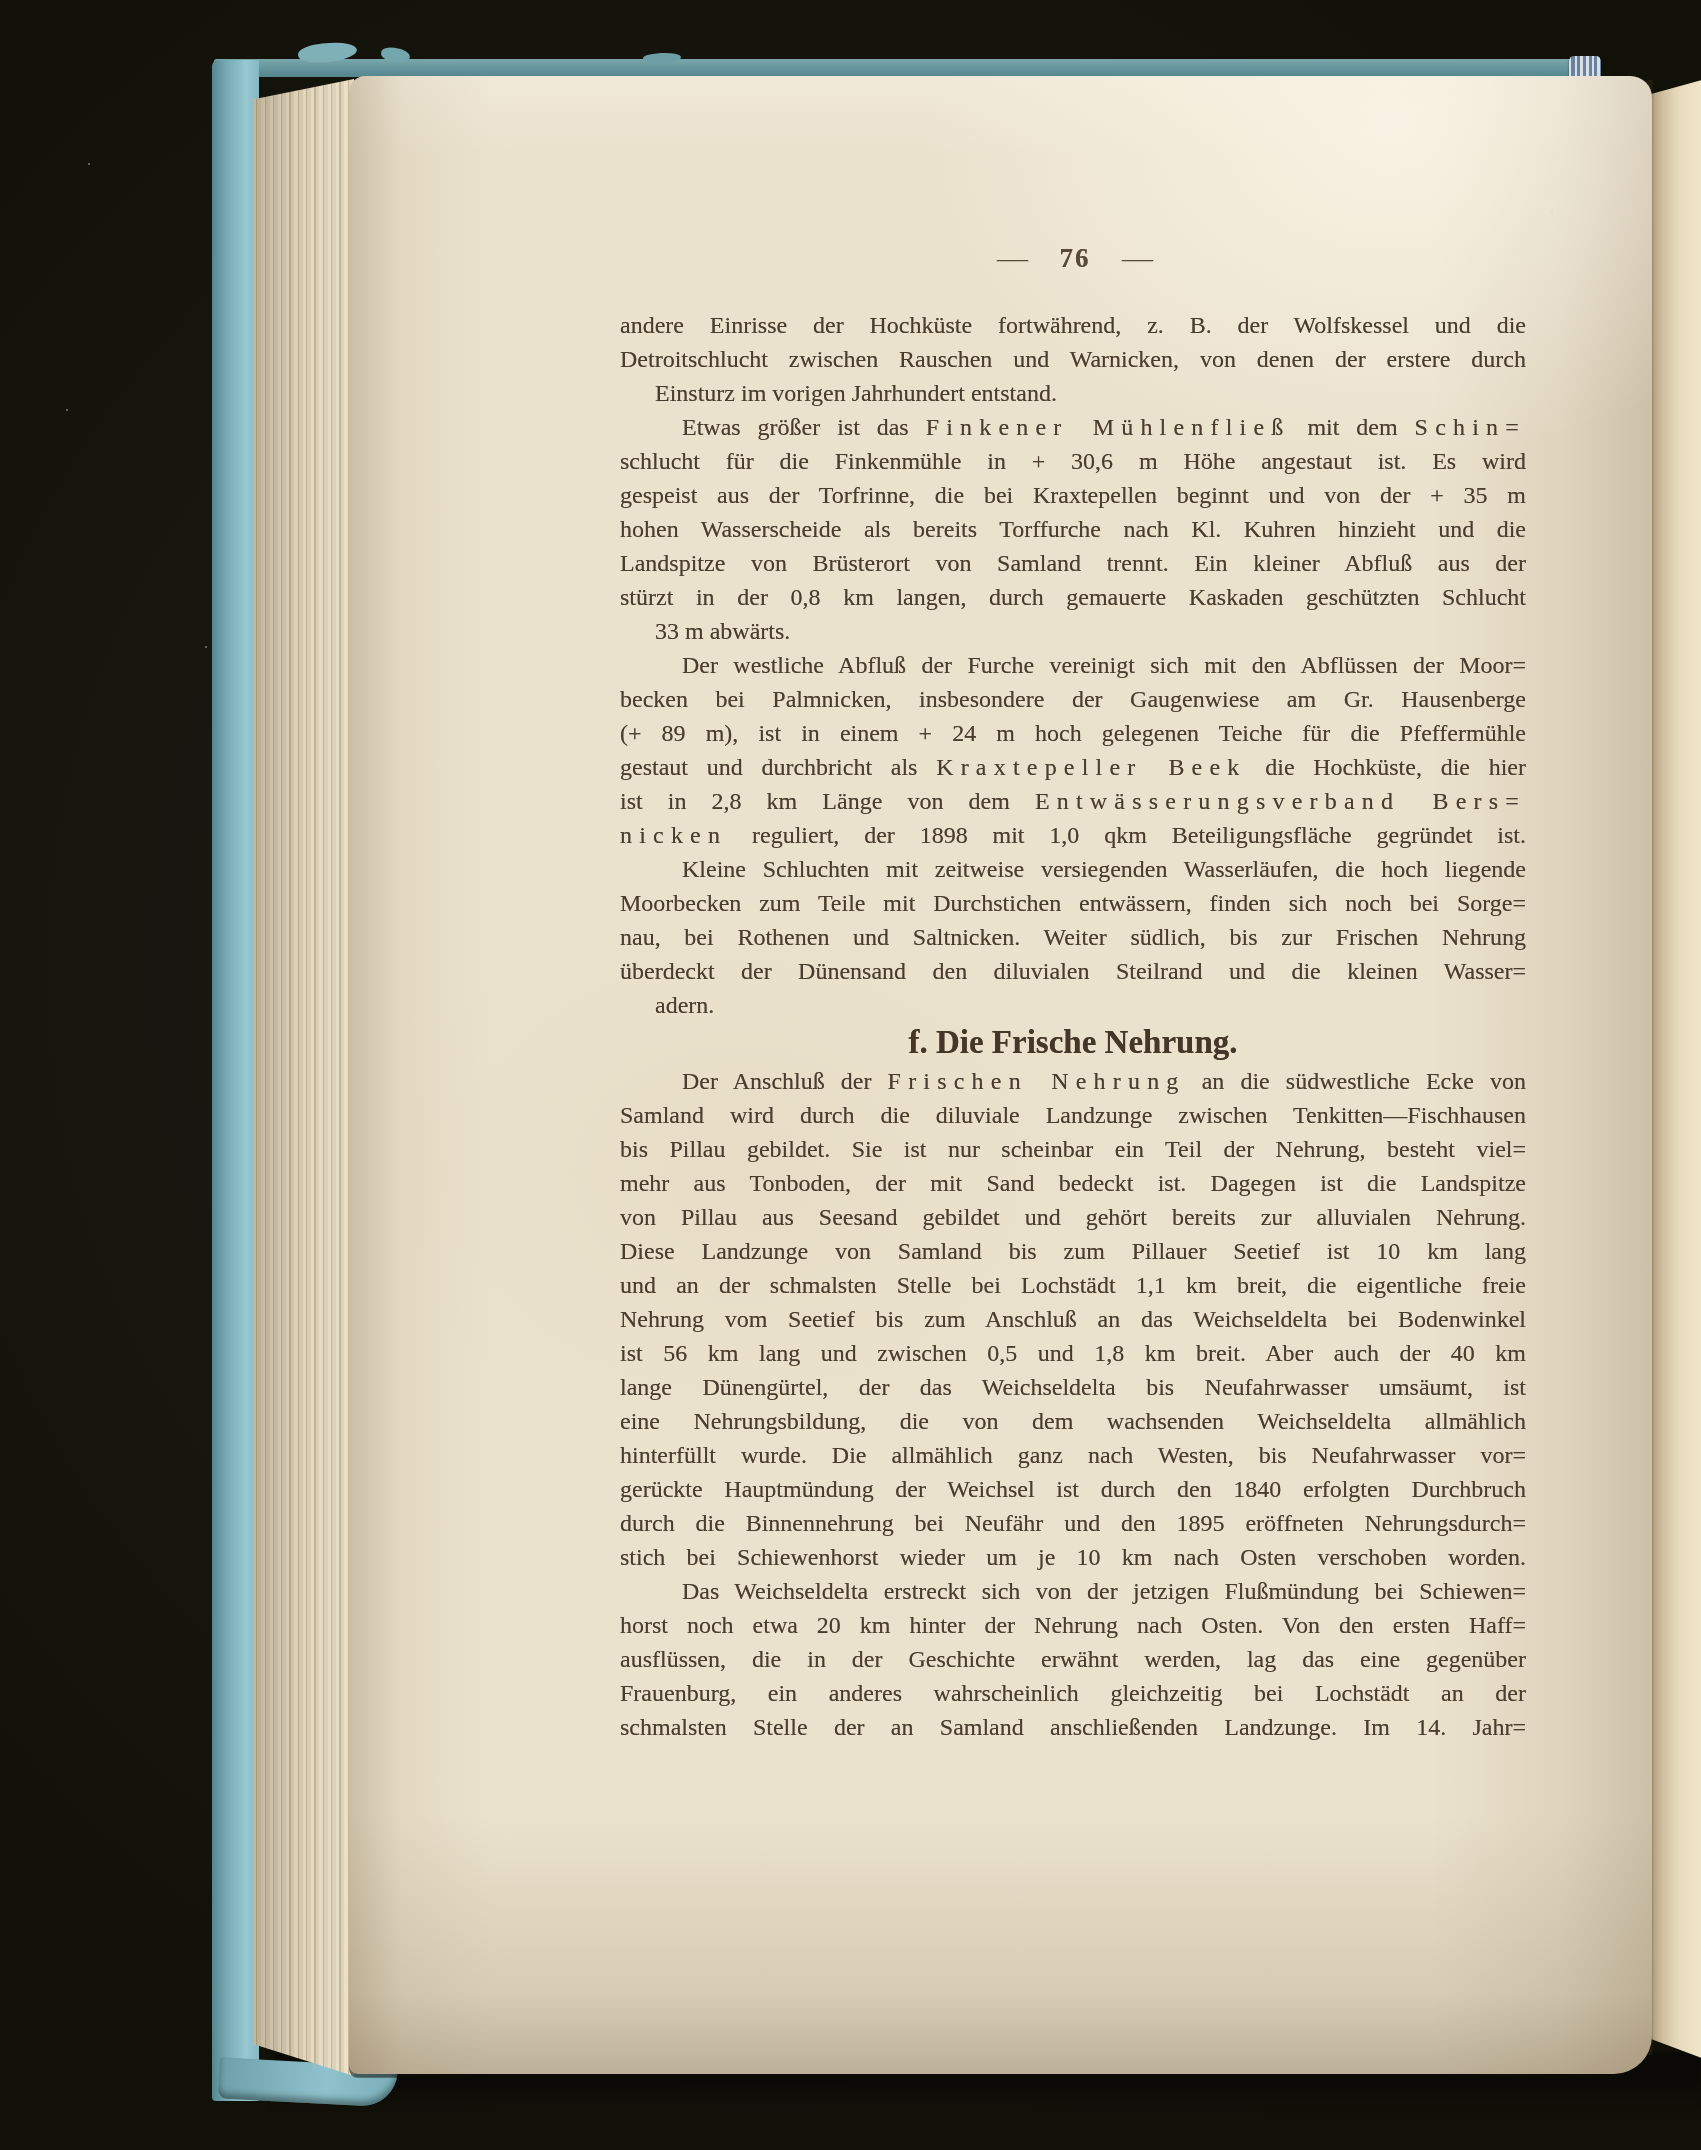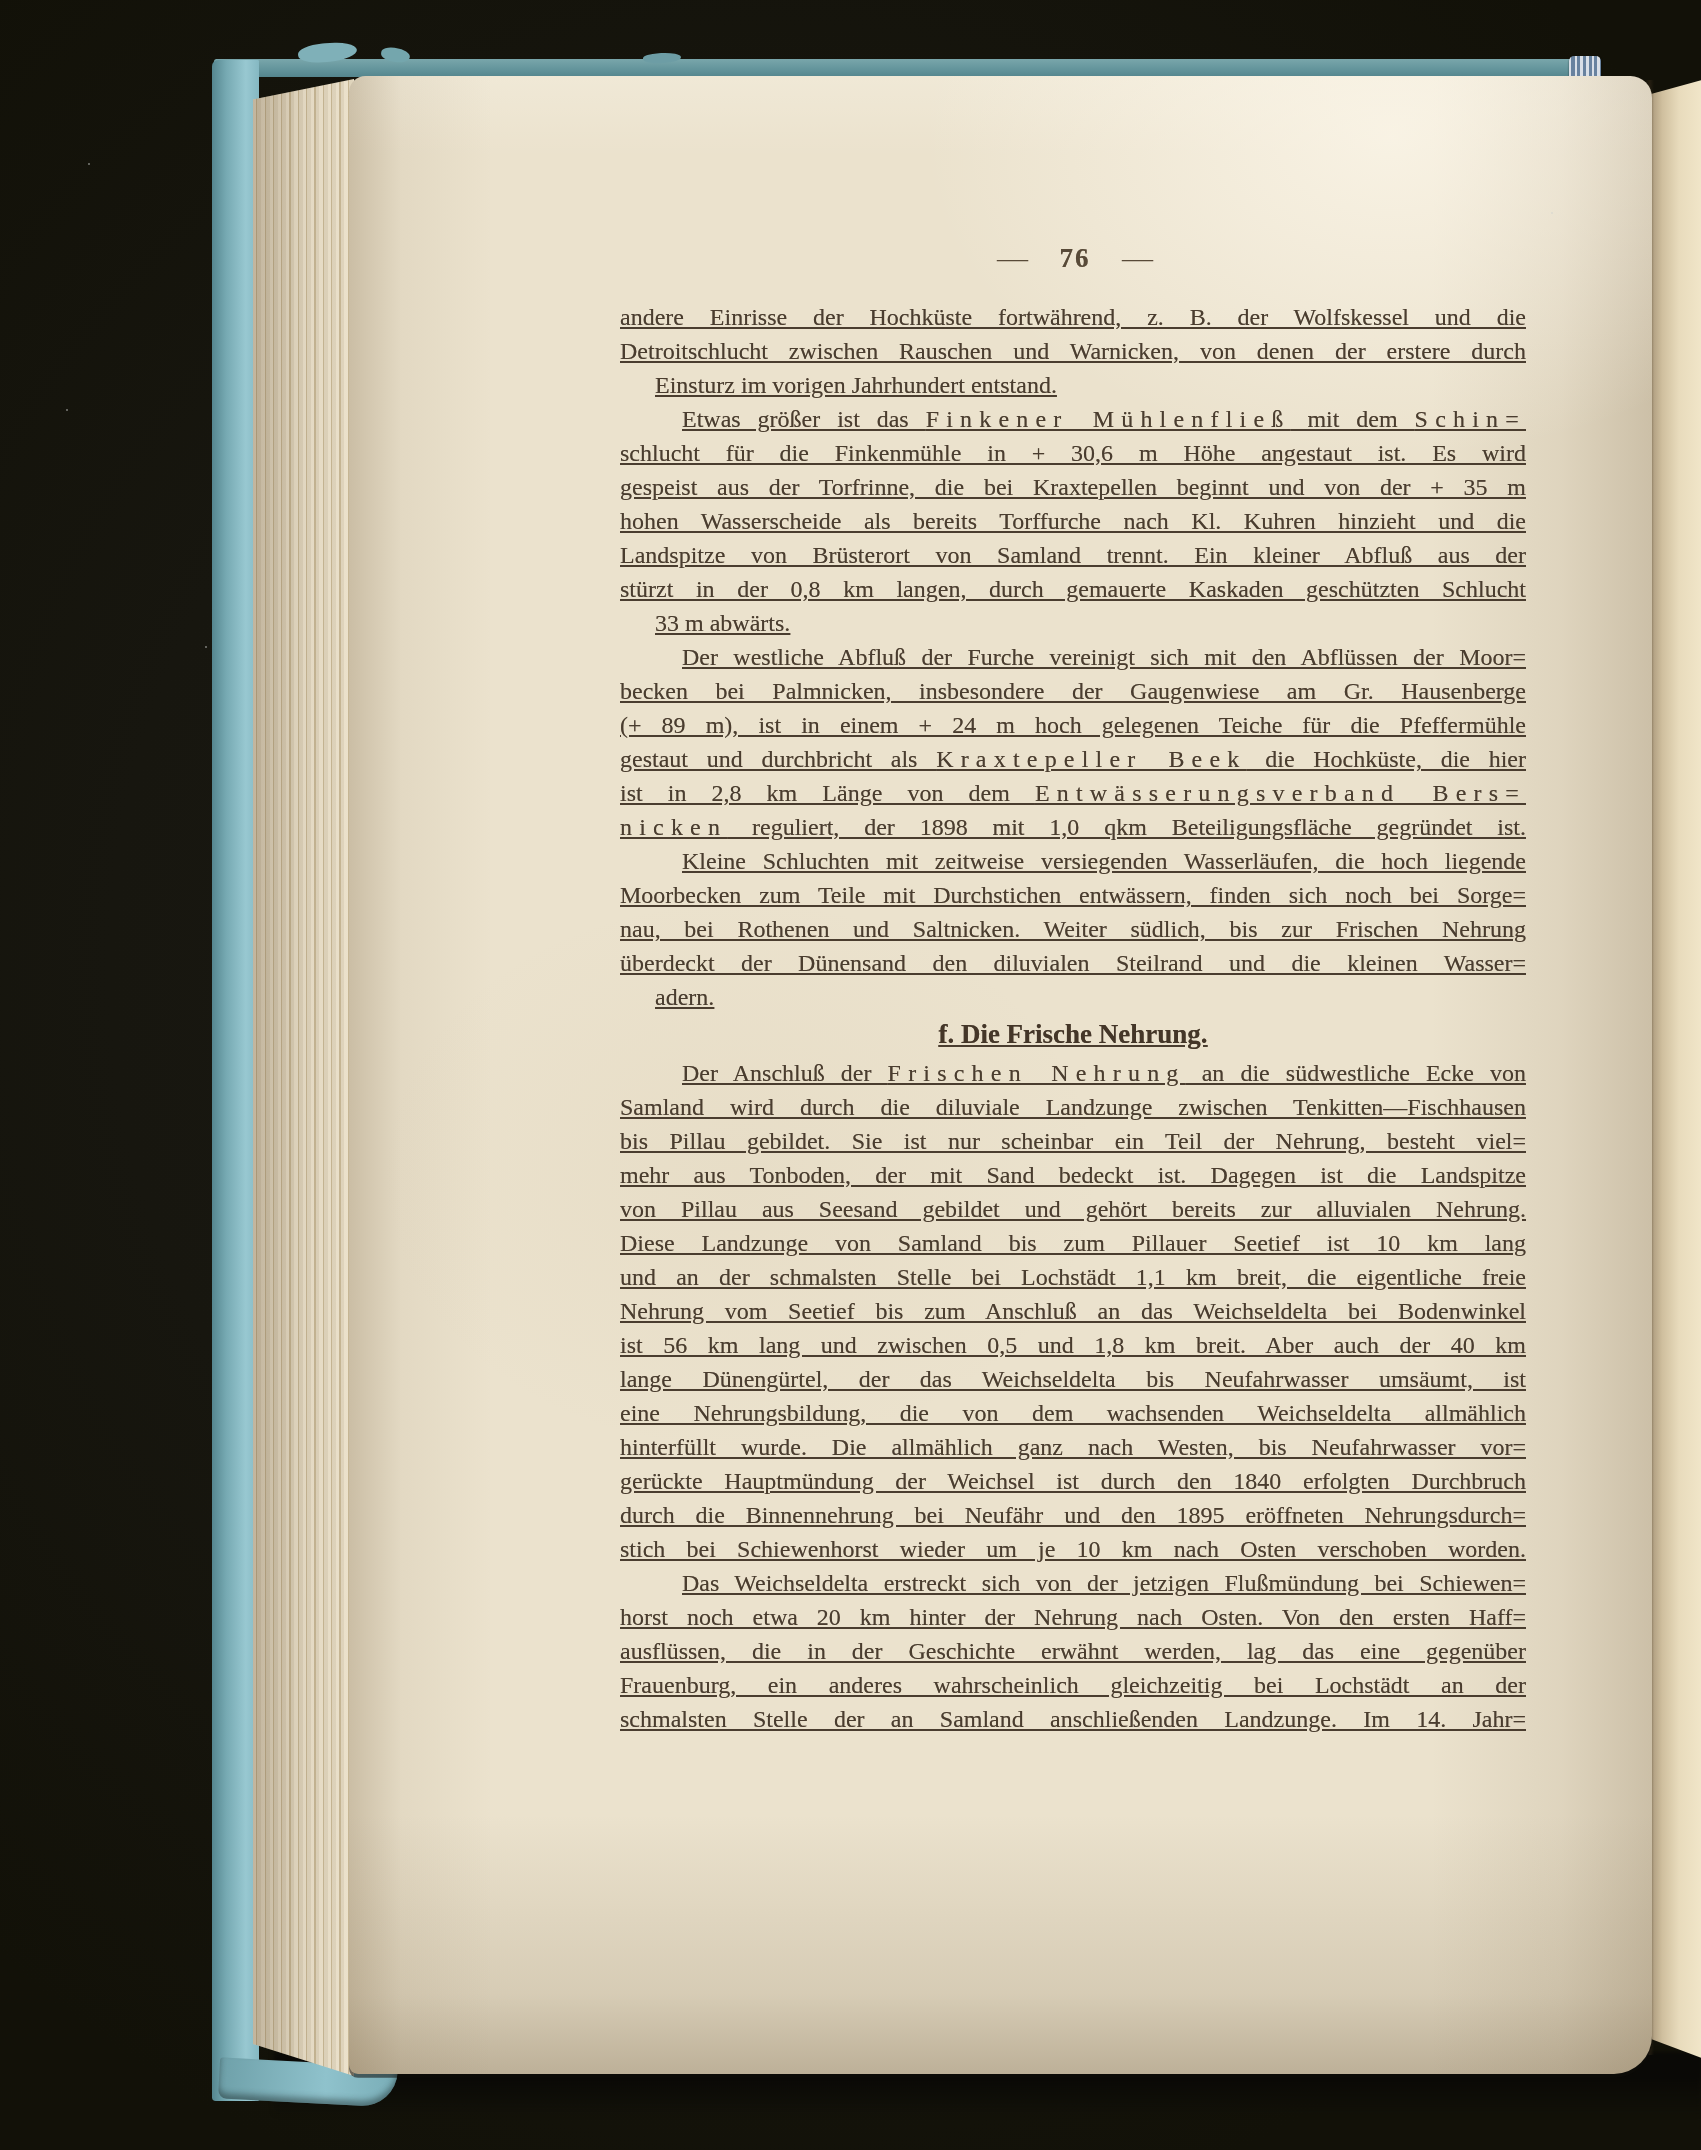--- a/index.html
+++ b/index.html
@@ -55,28 +55,28 @@
       #ebe2cd;
     box-shadow:0 3.8px 0 rgba(15,13,9,.55);}
   
   .speck{position:absolute;width:1.9px;height:1.9px;border-radius:50%;background:#cfd4cf;opacity:.55;}
   
   .page-header{position:absolute;left:620px;top:243px;width:910px;
     display:flex;justify-content:center;align-items:center;gap:34px;
     color:#584a38;font-size:27px;}
   .page-header .dash{transform:scaleX(1.15);letter-spacing:0;}
   .page-header .num{letter-spacing:1.9px;font-weight:bold;text-shadow:0 0 0.6px rgba(88,74,56,.6);}
-  .body-text{position:absolute;left:620px;top:300px;width:906px;
+  .body-text{position:absolute;left:620px;top:308px;width:906px;
     font-size:24px;line-height:34px;color:#4a3d2f;
-    text-shadow:0 0 0.5px rgba(74,61,47,.55);text-decoration:underline;}
+    text-shadow:0 0 0.5px rgba(74,61,47,.55);}
   .tl{text-align:justify;text-align-last:justify;white-space:normal;}
   .tl.ind{text-indent:62px;}
   .tl.end{text-align-last:left;margin-left:35px;}
   .sp{letter-spacing:.30em;margin-top:37px;}
-  .heading{font-weight:bold;font-size:27px;text-align:center;text-align-last:center;
+  .heading{font-weight:bold;font-size:33px;text-align:center;text-align-last:center;
     margin:2.5px 0 5.1px 0;color:#443628;text-shadow:0 0 0.6px rgba(68,54,40,.65);}
 </style>
 </head>
 <body>
 
 <div class="scene" style="background:radial-gradient(ellipse 70% 60% at 45% 45%,#1b1a14 0%,#17160f 55%,#121108 100%);">
 
   <div class="book-shadow"></div>
 
   <div class="cover-top"></div>

